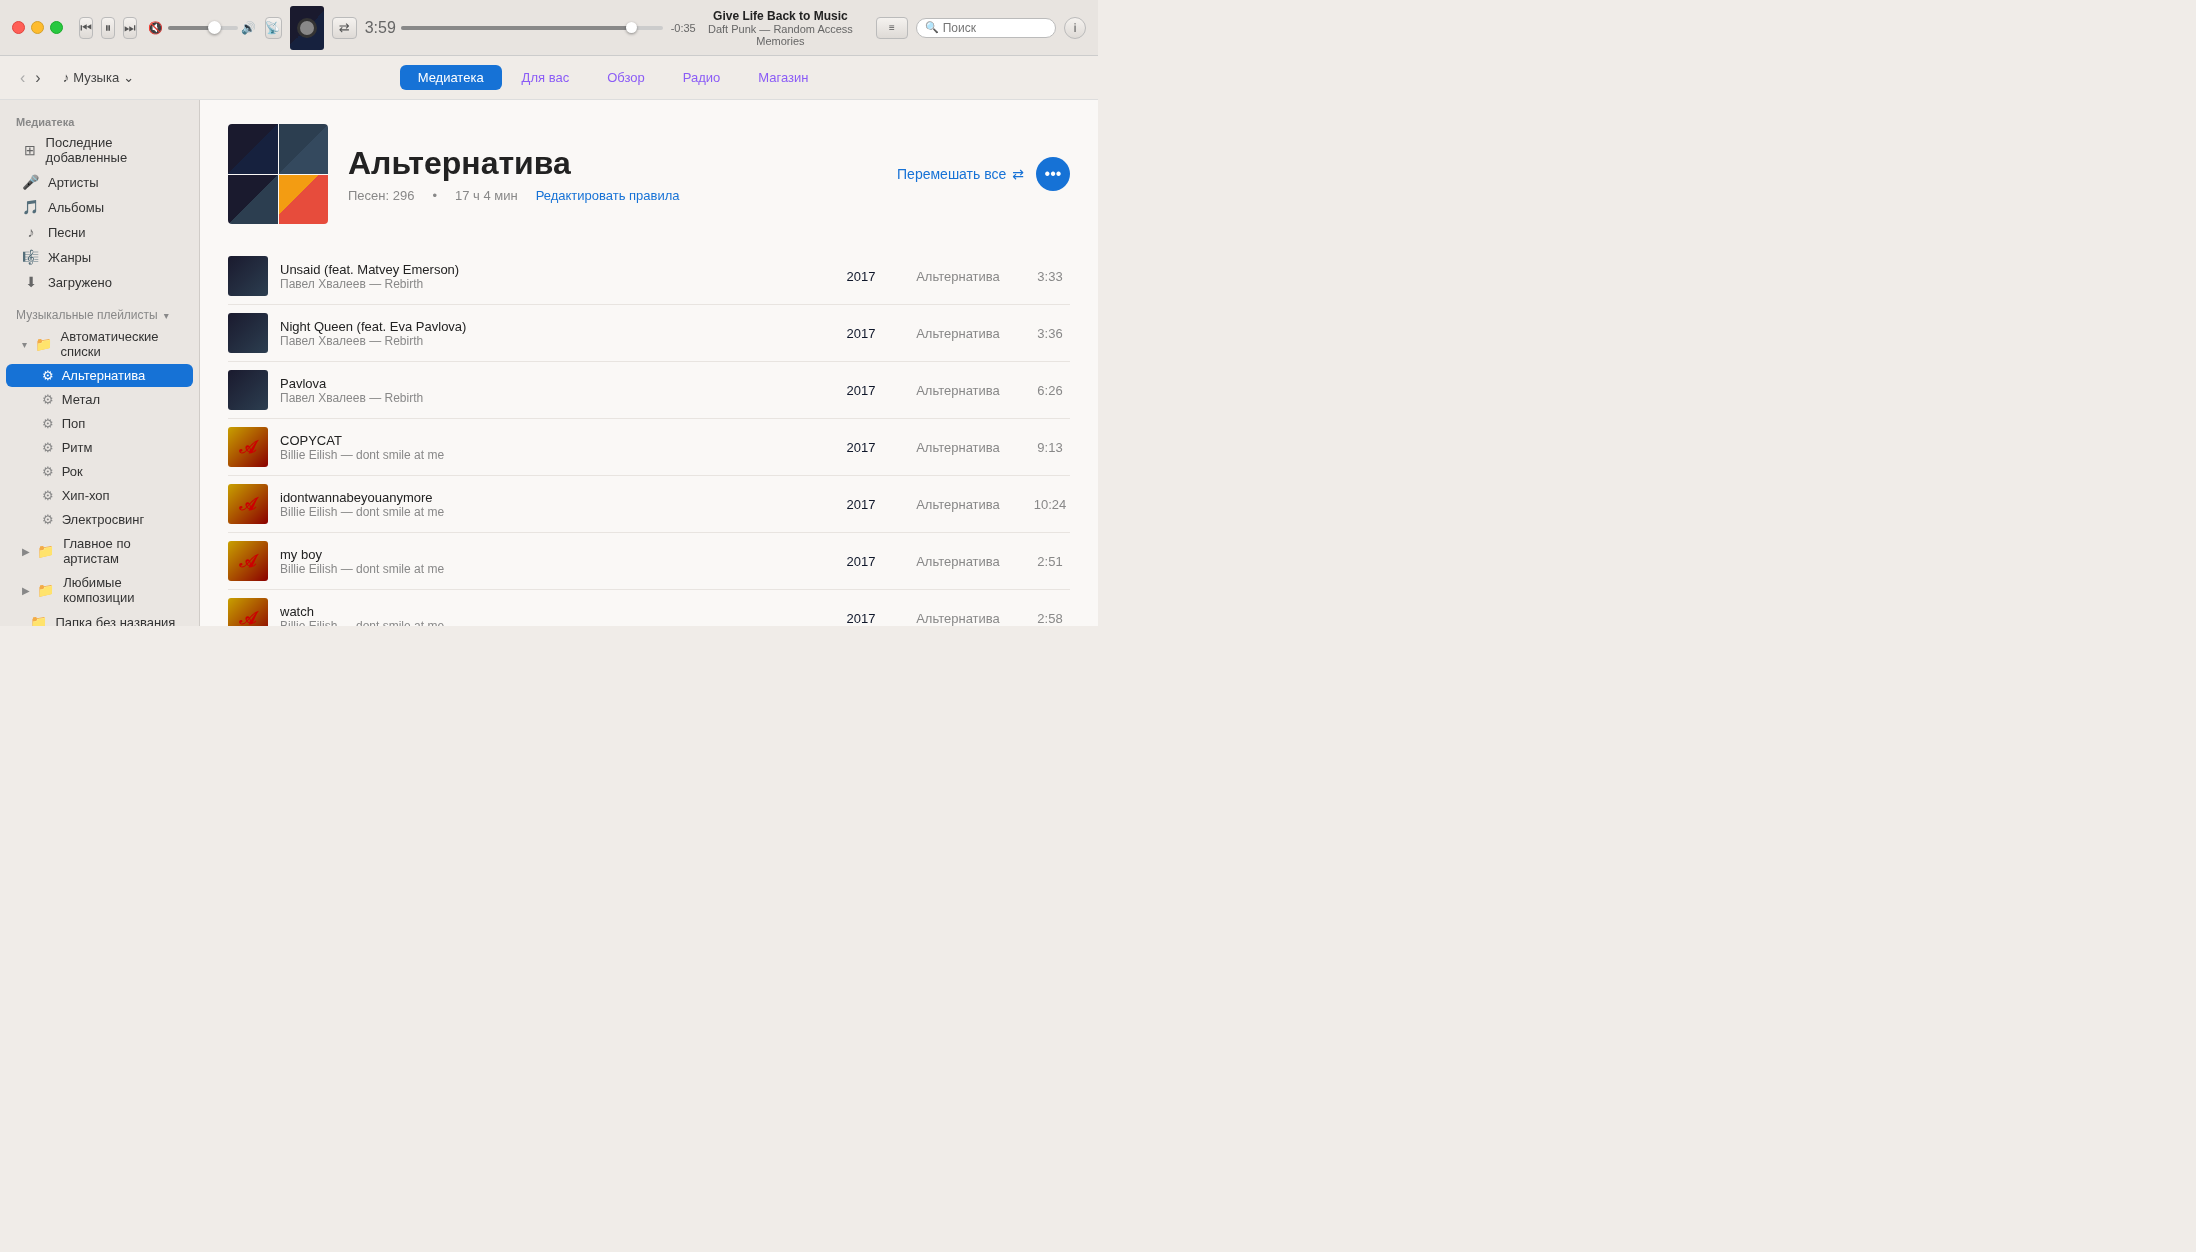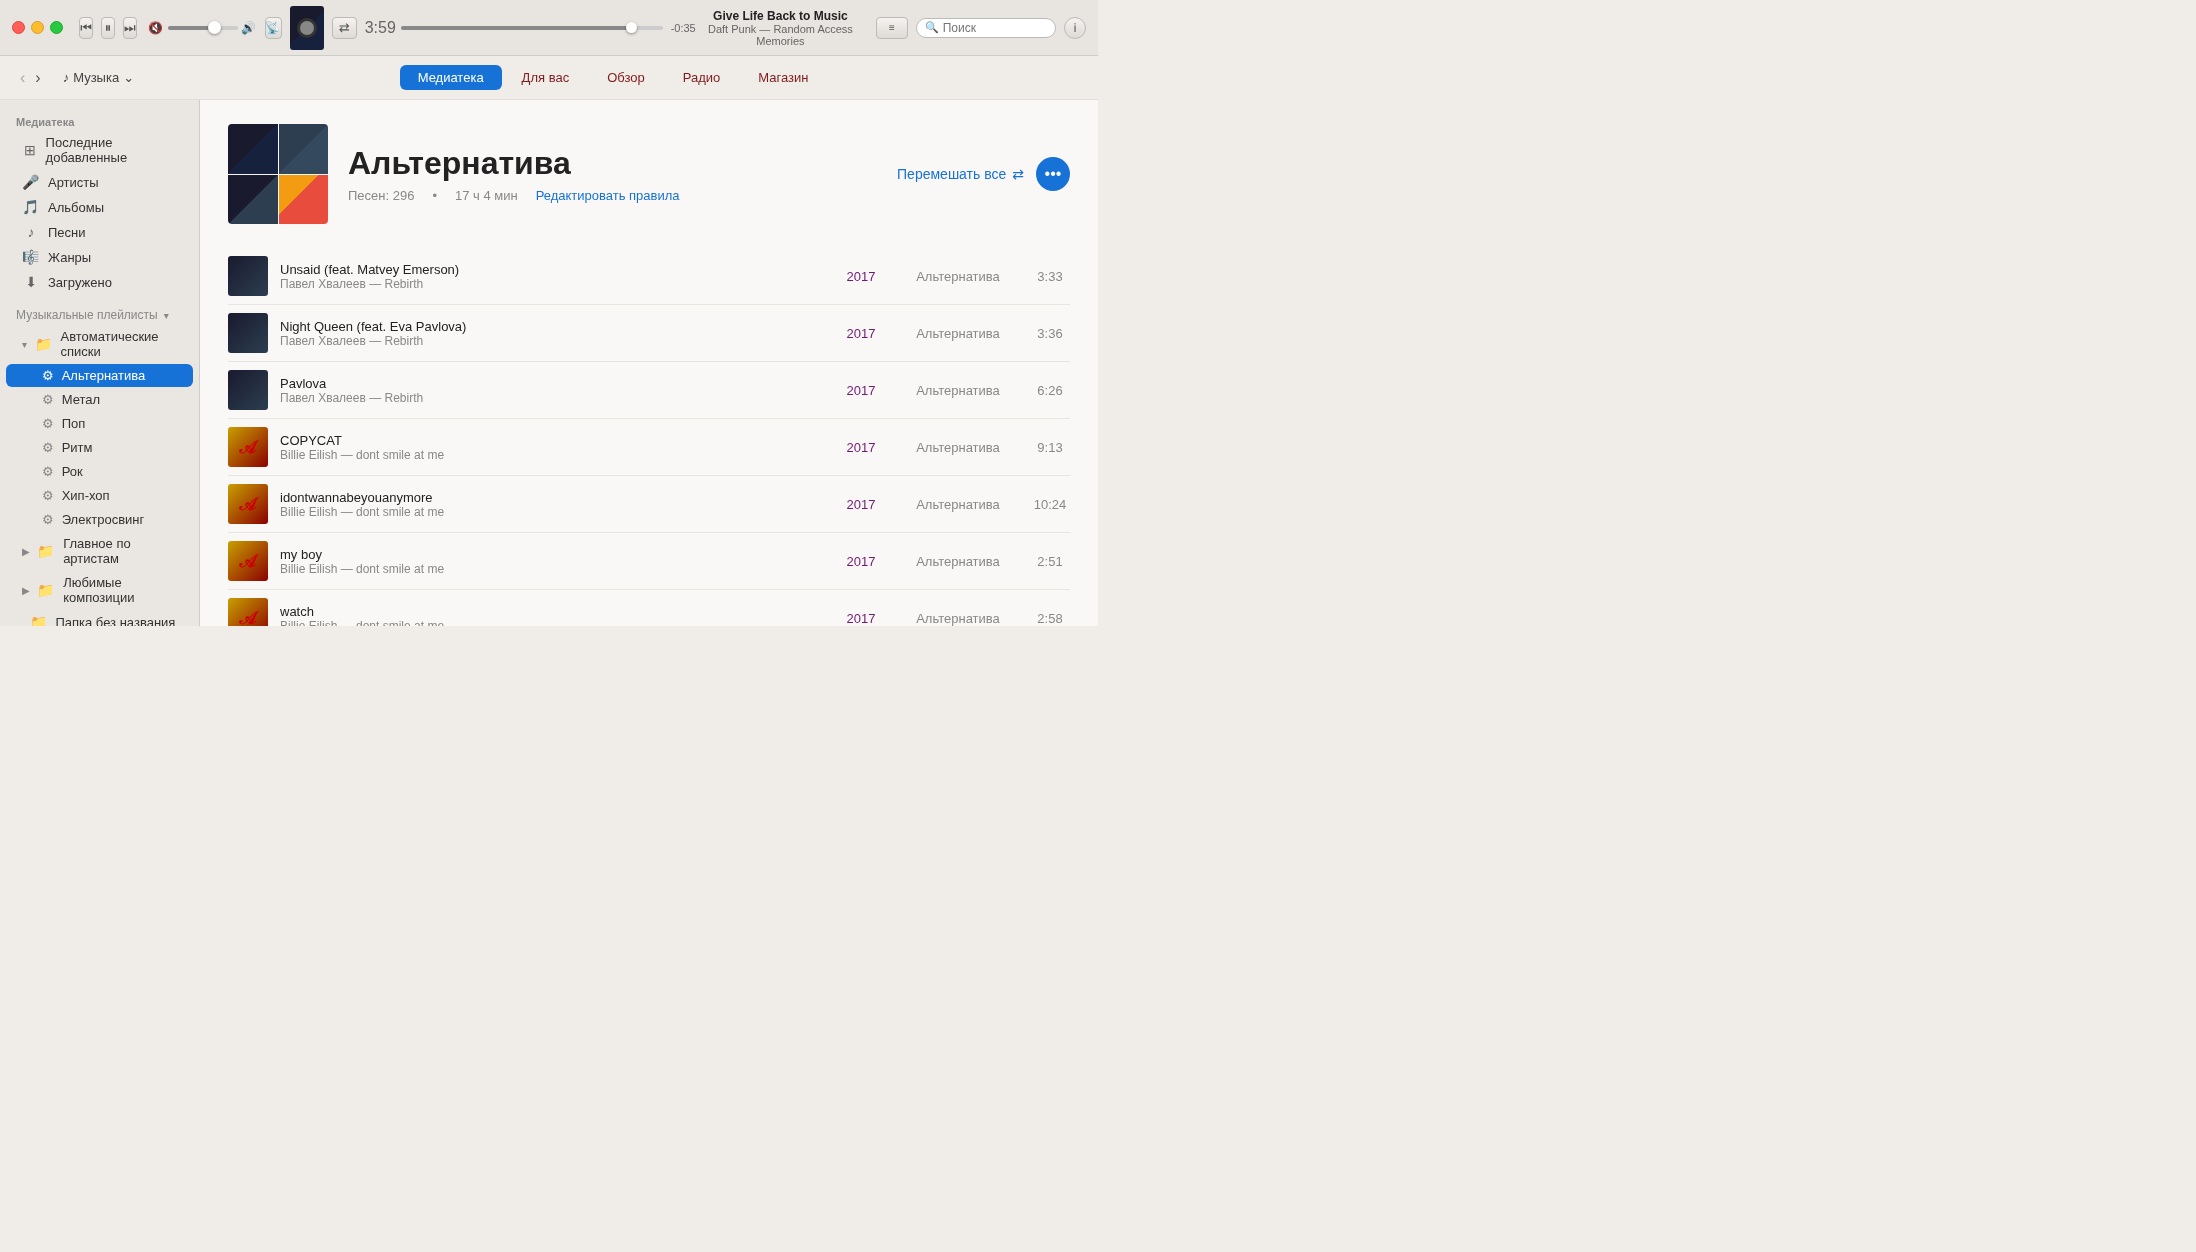--- a/index.html
+++ b/index.html
@@ -270,21 +270,21 @@
       gap: 2px;
       margin: 0 auto;
     }
     .nav-tab {
       padding: 5px 18px;
       border-radius: 6px;
       font-size: 13px;
       cursor: pointer;
       border: none;
       background: transparent;
-      color: #7f1d1d;
+      color: #8b5cf6;
     }
     .nav-tab.active {
       background: #1672d6;
       color: white;
     }
 
     
     .main-content {
       display: flex;
       flex: 1;
@@ -502,21 +502,21 @@
       white-space: nowrap;
       overflow: hidden;
       text-overflow: ellipsis;
     }
     .song-artist {
       font-size: 12px;
       color: #888;
     }
     .song-year {
       font-size: 13px;
-      color: #701a75;
+      color: #0f172a;
       width: 50px;
       text-align: center;
     }
     .song-genre {
       font-size: 13px;
       color: #888;
       width: 120px;
       text-align: center;
     }
     .song-duration {

